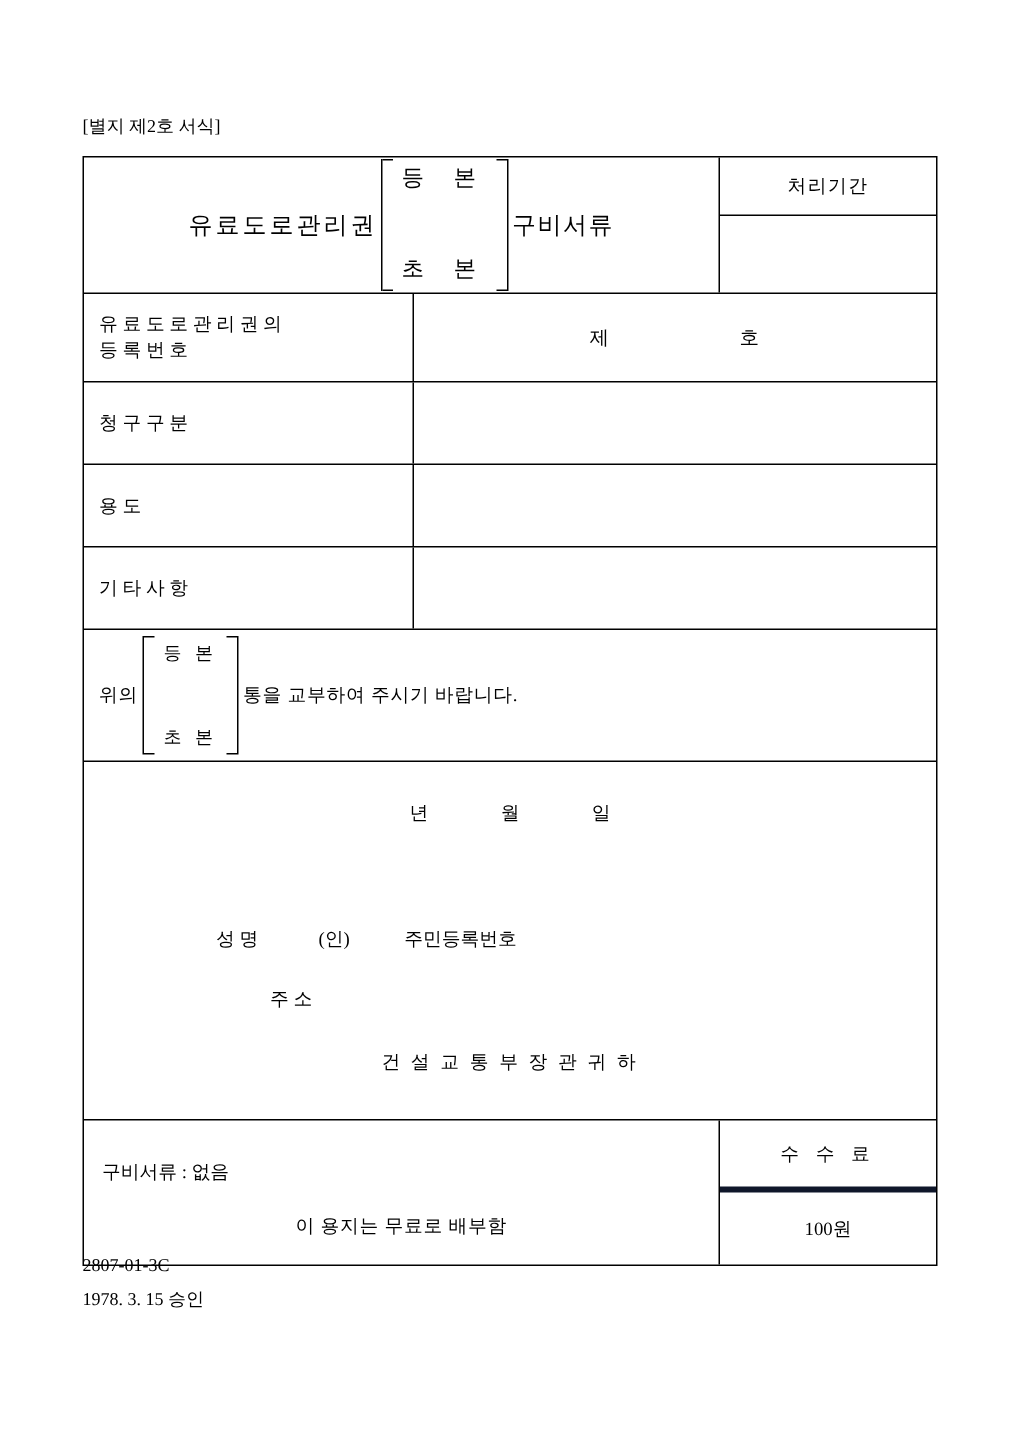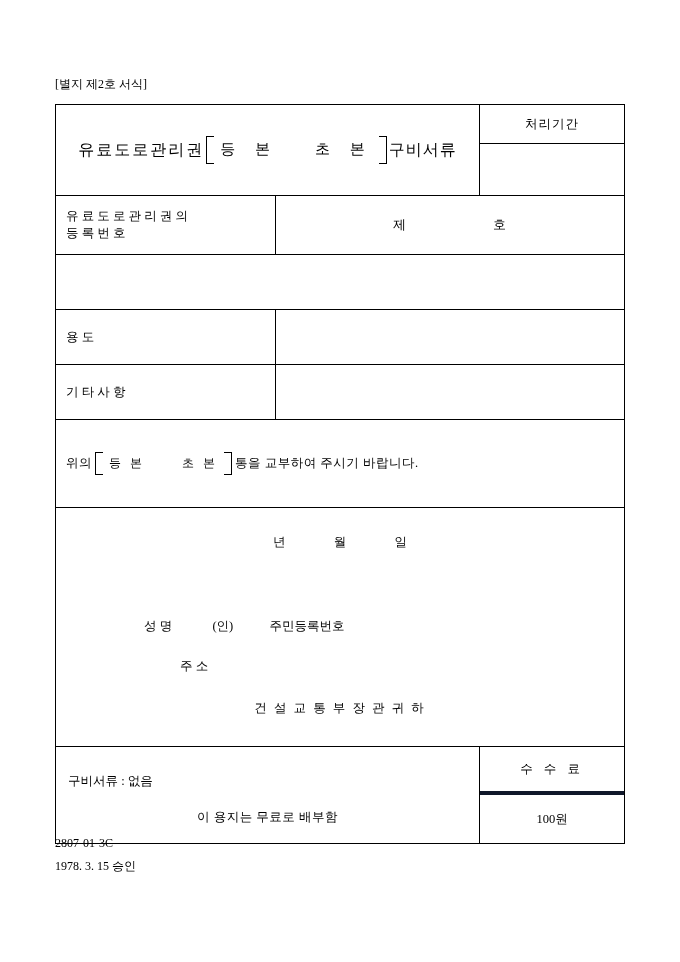--- a/index.html
+++ b/index.html
@@ -89,21 +89,21 @@
     right: 0;
     height: 1px;
     background: #000;
   }
   .bracket::before { top: 0; }
   .bracket::after { bottom: 0; }
   .bracket.l { border-left: 1px solid #000; }
   .bracket.r { border-right: 1px solid #000; }
   .bracket-inner {
     display: flex;
-    flex-direction: row;
+    flex-direction: column;
     justify-content: space-between;
     padding: 2px 6px;
     line-height: 1.55;
     font-size: 15px;
     gap: 37px;
   }
   .bracket-inner span {
     display: block;
     letter-spacing: 8px;
     text-align: center;
@@ -317,20 +317,23 @@
         <span class="ln">등      록      번      호</span>
       </div>
       <div class="cell field-value">
         <span class="num-text">제</span>
         <span class="num-gap"></span>
         <span class="num-text">호</span>
       </div>
     </div>
 
     <div class="row row-std">
+      <div class="cell field-label">
+        <span class="ln">청      구      구      분</span>
+      </div>
       <div class="cell field-value"></div>
     </div>
 
     <div class="row row-std">
       <div class="cell field-label">
         <span class="ln">용                      도</span>
       </div>
       <div class="cell field-value"></div>
     </div>
 

